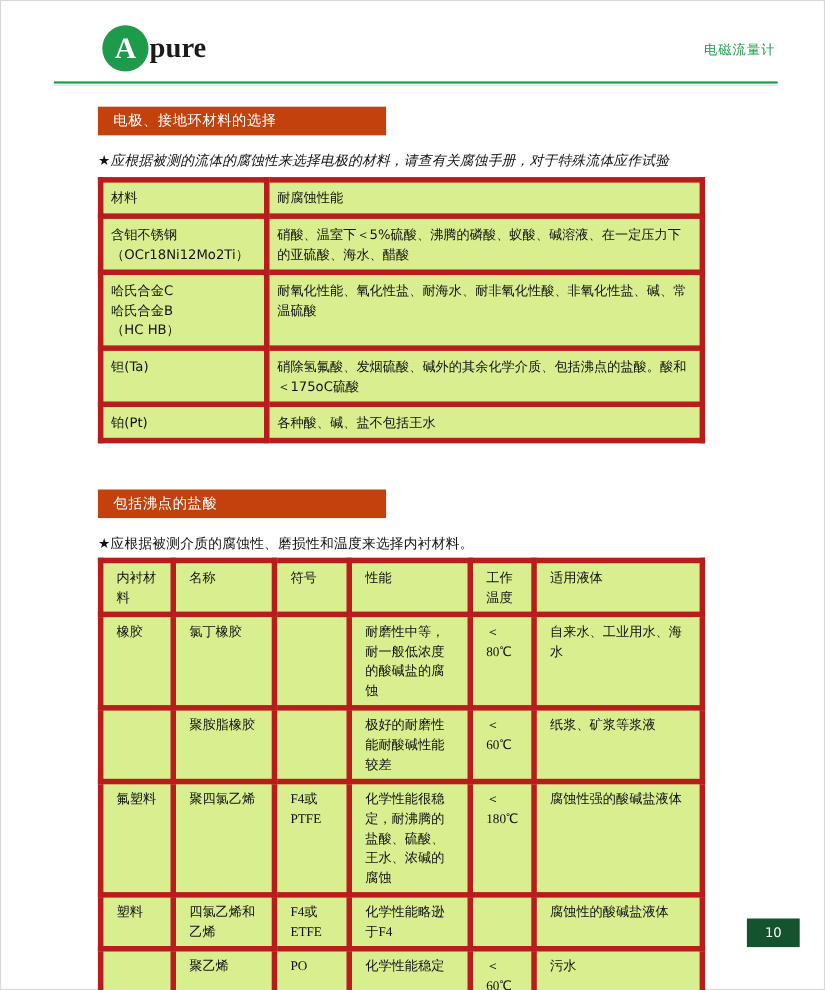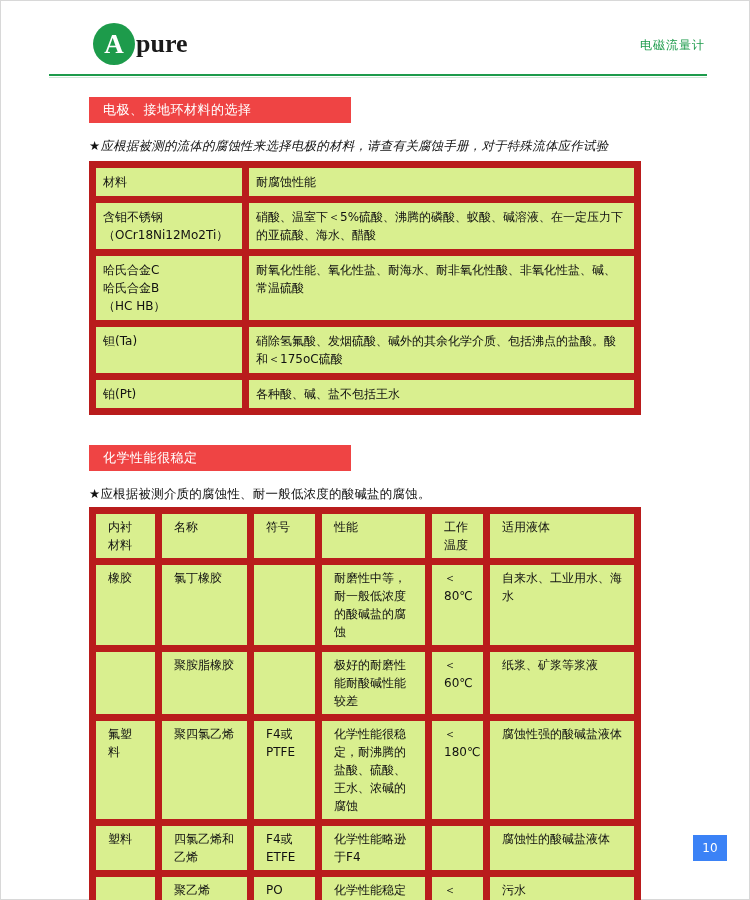--- a/index.html
+++ b/index.html
@@ -82,21 +82,21 @@
     left: 48px;
     right: 42px;
     top: 76px;
     height: 1px;
     background: #cfe7d6;
   }
   
   .section-bar {
     position: absolute;
     height: 26px;
-    background: #ef4444;
+    background: #c2410c;
     color: #ffffff;
     font-size: 13px;
     display: flex;
     align-items: center;
     padding-left: 14px;
     box-sizing: border-box;
     letter-spacing: 0.5px;
   }
   #sec1 { left: 88px; top: 96px; width: 262px; }
   #sec2 { left: 88px; top: 444px; width: 262px; }
@@ -110,50 +110,50 @@
   #note1 { left: 88px; top: 137px; font-style: italic; }
   #note2 { left: 88px; top: 485px; }
 
   
   table {
     border-collapse: collapse;
     position: absolute;
     table-layout: fixed;
   }
   table td {
-    border: 7px solid #b91c1c;
+    border: 5px solid #b91c1c;
     font-size: 12px;
     line-height: 1.5;
     padding: 5px 7px;
     vertical-align: top;
     color: #111111;
     background: #d9ef8f;
   }
   #table1 {
     left: 88px;
     top: 160px;
     width: 552px;
   }
   #table1 td.c1 { width: 132px; }
   #table2 {
     left: 88px;
     top: 506px;
     width: 552px;
   }
-  #table2 td { padding: 4px 12px; }
+  #table2 td { padding: 4px 12px; font-family: Liberation Serif, serif; }
   .center { text-align: left; }
 
   
   .page-num {
     position: absolute;
     right: 22px;
     bottom: 38px;
-    width: 34px;
+    width: 48px;
     height: 26px;
-    background: #3b82f6;
+    background: #14532d;
     color: #ffffff;
     font-size: 12px;
     display: flex;
     align-items: center;
     justify-content: center;
   }
 </style>
 </head>
 <body>
 
@@ -195,22 +195,22 @@
         <td class="c1">钽(Ta)</td>
         <td>硝除氢氟酸、发烟硫酸、碱外的其余化学介质、包括沸点的盐酸。酸和＜175oC硫酸</td>
       </tr>
       <tr>
         <td class="c1">铂(Pt)</td>
         <td>各种酸、碱、盐不包括王水</td>
       </tr>
     </tbody>
   </table>
 
-  <div class="section-bar" id="sec2">化学性能很稳定</div>
-  <div class="note" id="note2">★应根据被测介质的腐蚀性、耐一般低浓度的酸碱盐的腐蚀。</div>
+  <div class="section-bar" id="sec2">包括沸点的盐酸</div>
+  <div class="note" id="note2">★应根据被测介质的腐蚀性、磨损性和温度来选择内衬材料。</div>
 
   <table id="table2">
     <colgroup>
       <col style="width:66px">
       <col style="width:92px">
       <col style="width:68px">
       <col style="width:110px">
       <col style="width:58px">
       <col style="width:unset">
     </colgroup>

